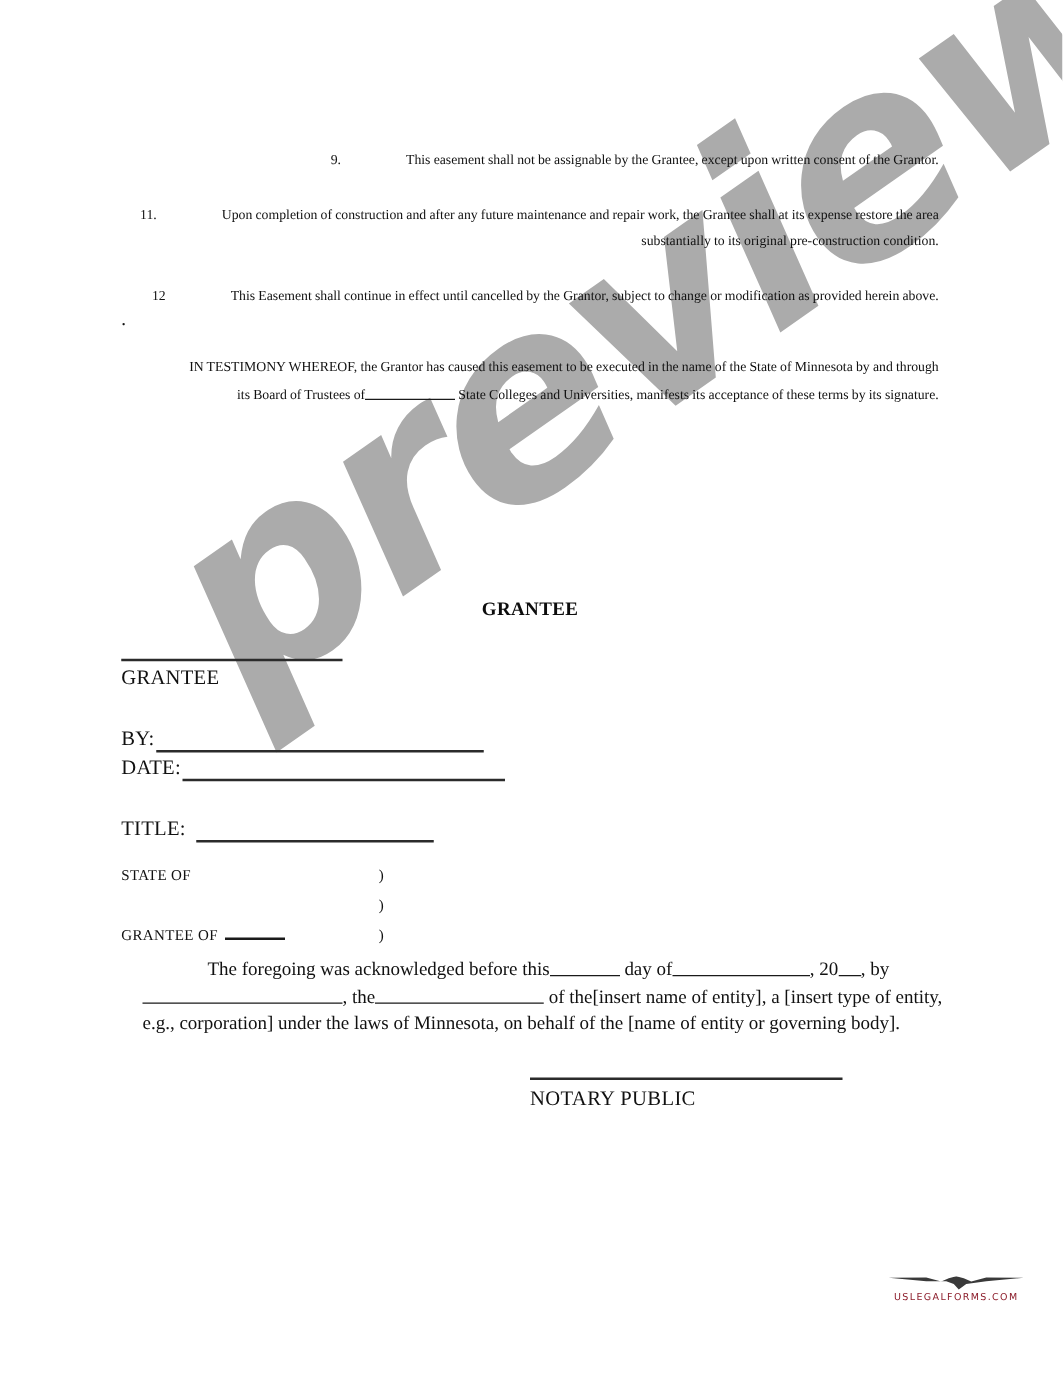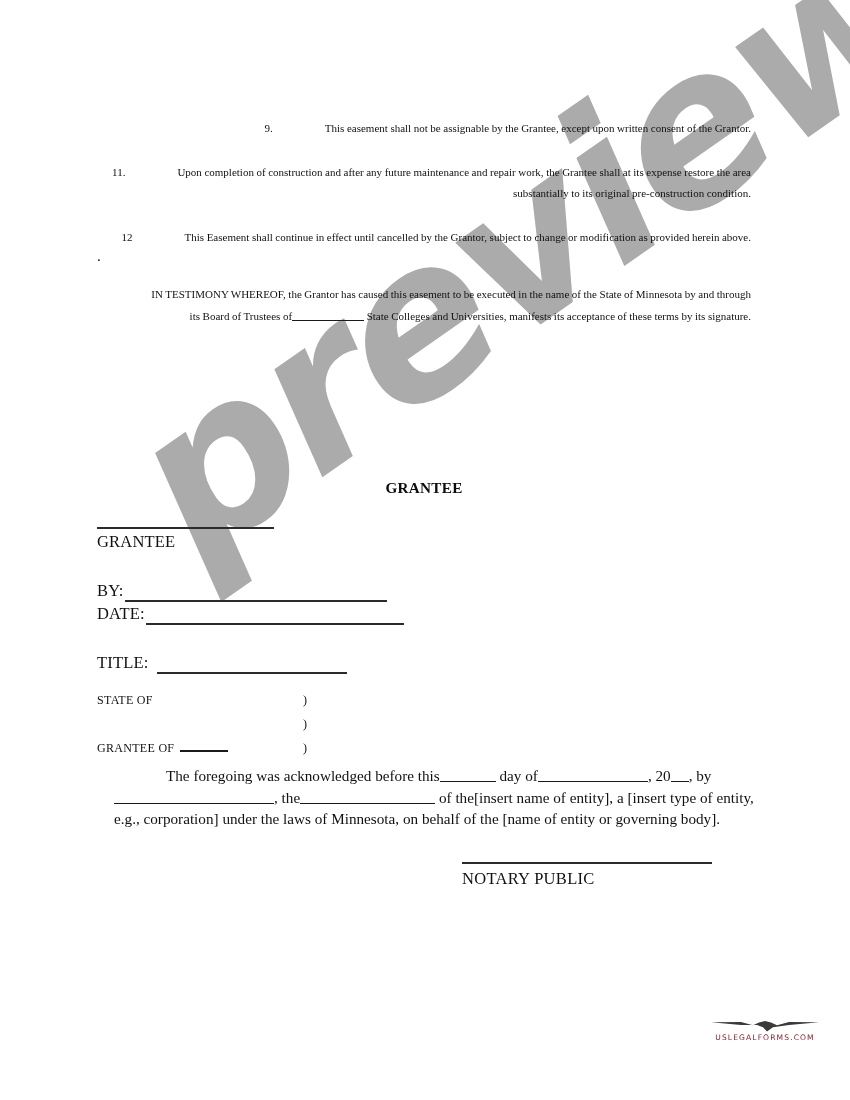--- a/index.html
+++ b/index.html
@@ -175,21 +175,21 @@
     width: 654px;
     font-size: 15.2px;
     line-height: 21.5px;
     color: #111111;
     margin-left: 17px;
   }
 
   
   .notary-sig {
     position: absolute;
-    left: 462px;
+    left: 424px;
     top: 862px;
     width: 260px;
   }
   .notary-sig-line {
     width: 250px;
     border-bottom: 2px solid #2b2b2b;
     height: 0;
   }
   .notary-sig-label {
     margin-top: 5px;

